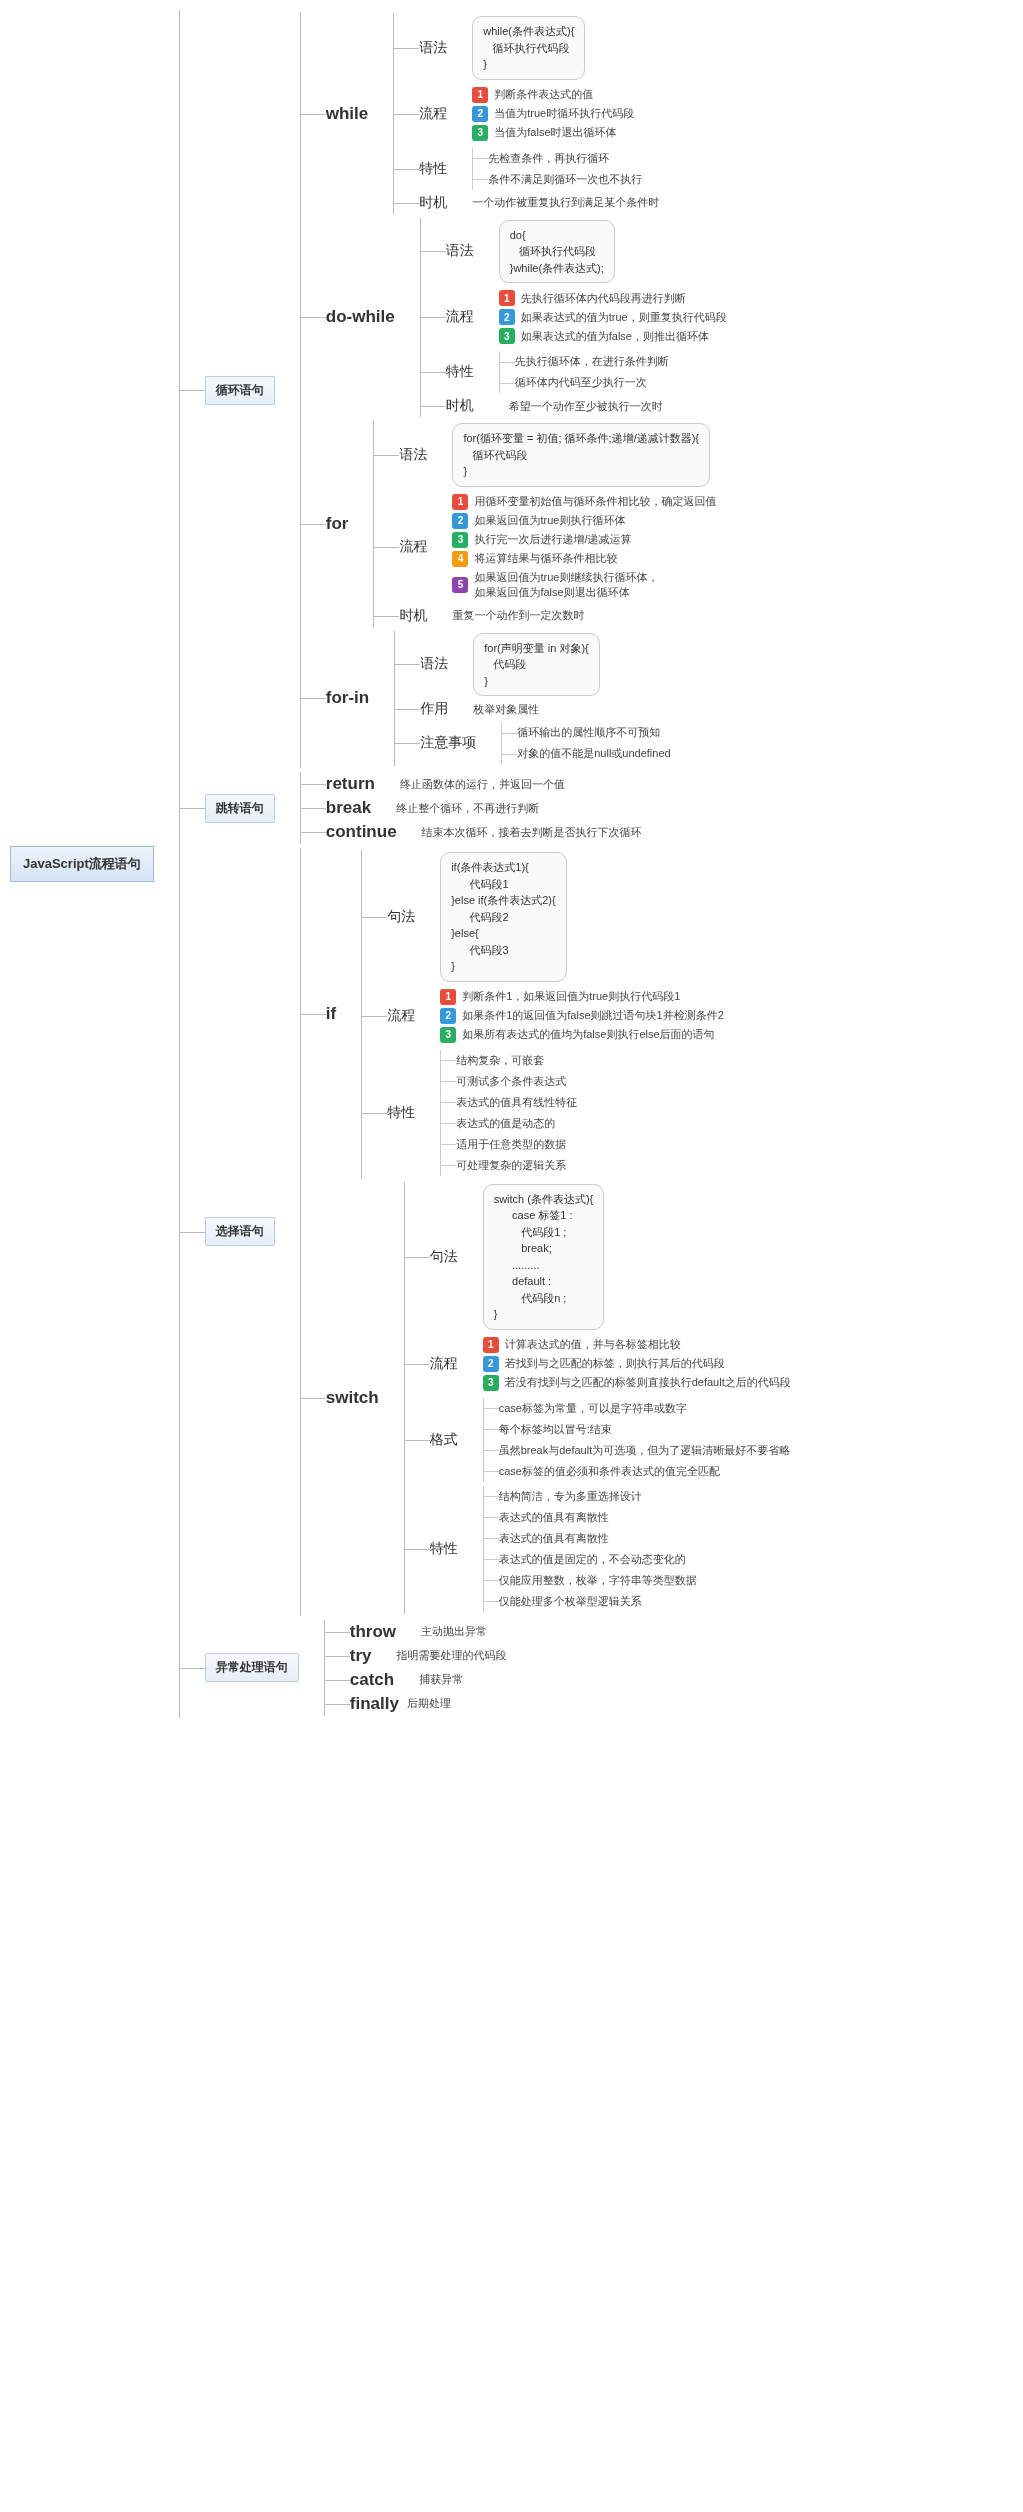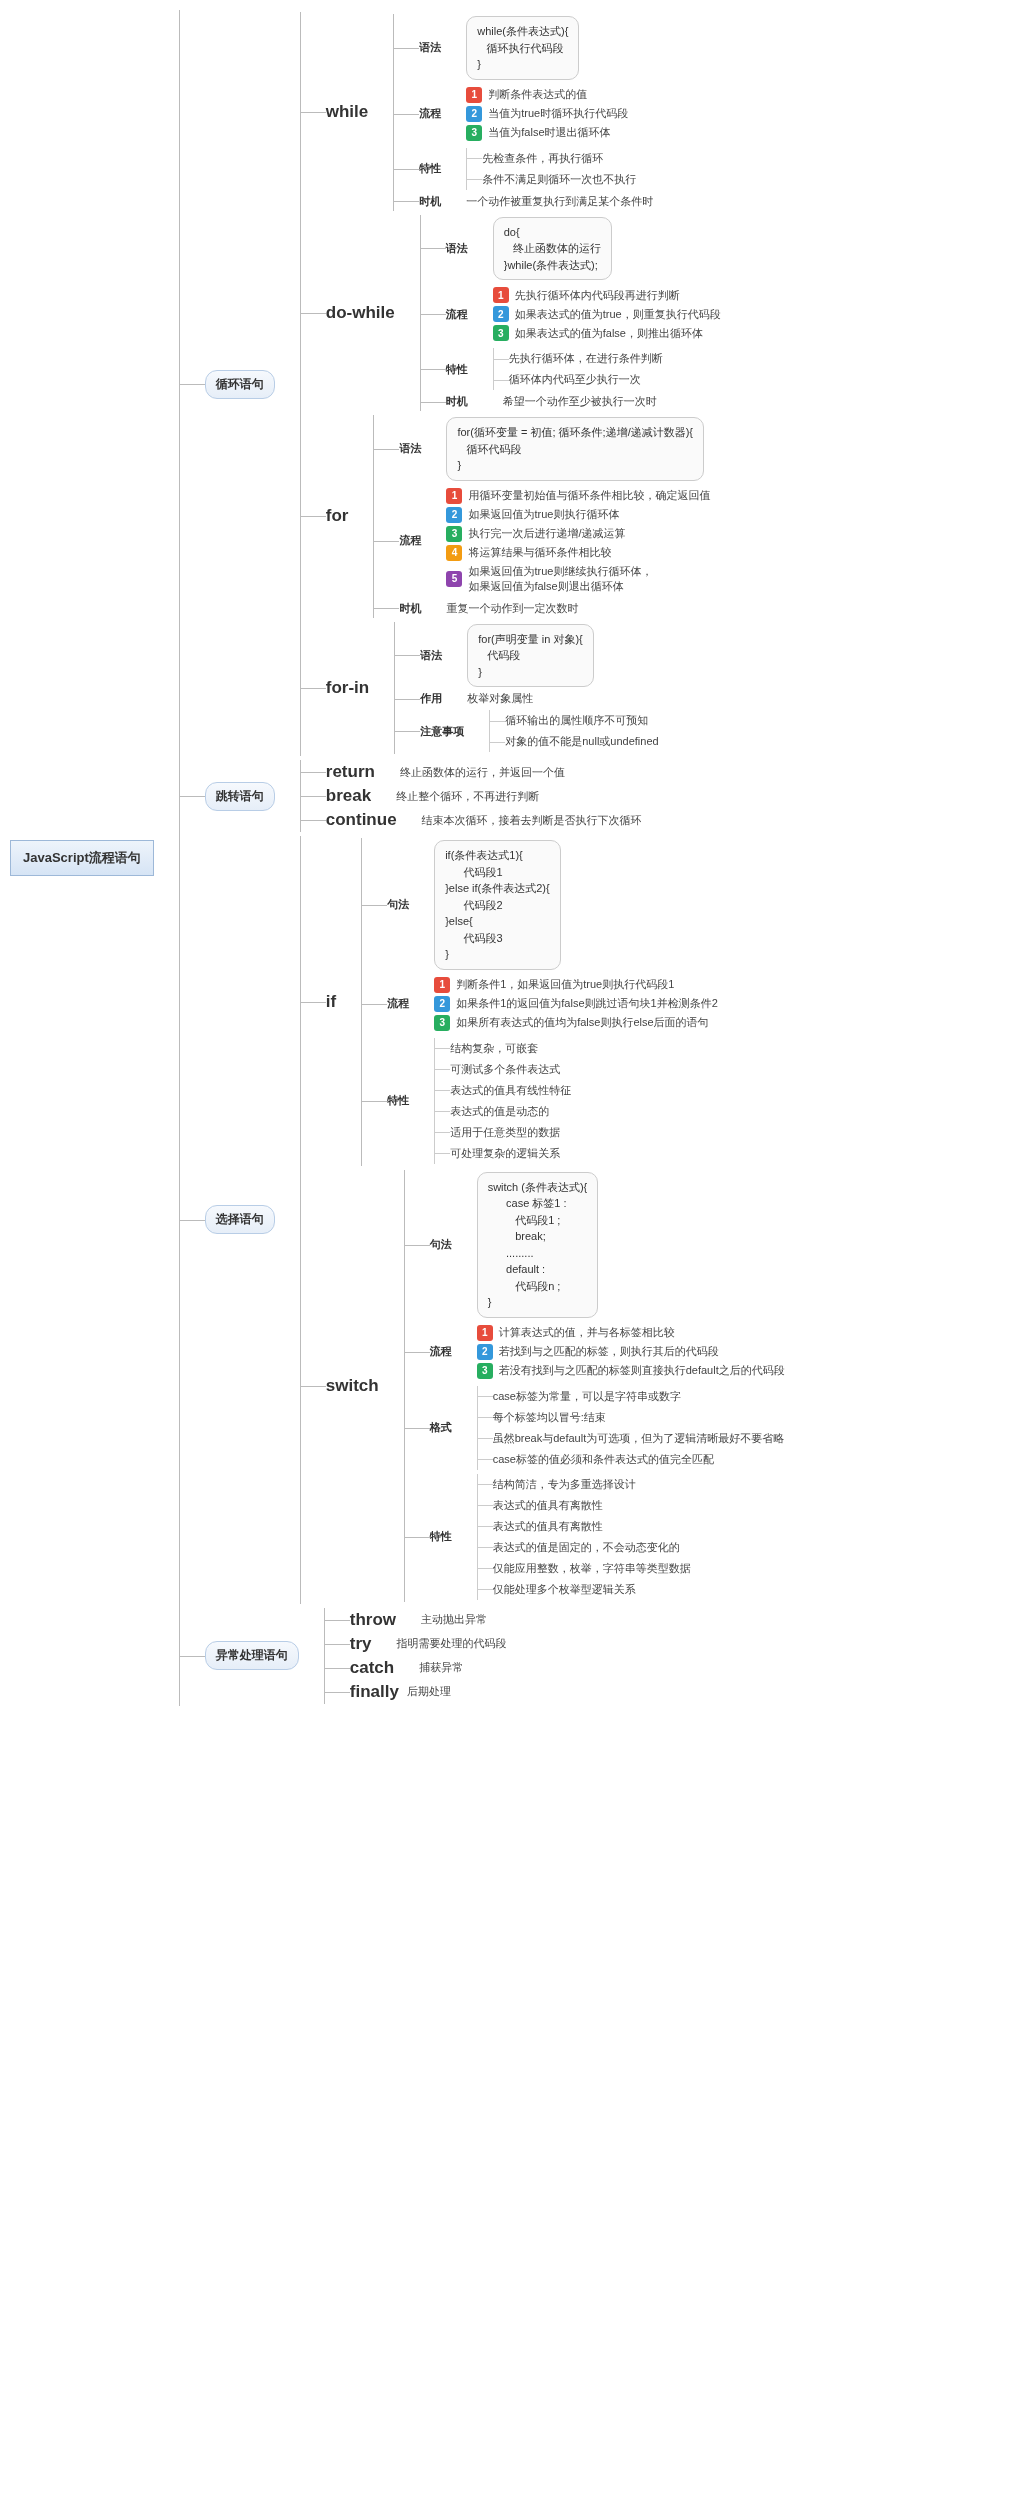--- a/index.html
+++ b/index.html
@@ -3,31 +3,31 @@
 <meta charset="utf-8">
 <style>
 body{margin:0;font-family:"Microsoft YaHei",Arial,sans-serif;font-size:12px;background:#fff;width:1023px;padding:10px;box-sizing:border-box}
 .mind{display:flex;align-items:center}
 .root{background:linear-gradient(#eef4fb,#d6e4f5);border:1px solid #9db8d8;border-radius:0;padding:8px 12px;font-weight:bold;font-size:13px;color:#333;white-space:nowrap}
 .children{display:flex;flex-direction:column;border-left:1px solid #bbb;margin-left:25px;padding-left:0}
 .node{display:flex;align-items:center;position:relative;margin:2px 0}
 .node::before{content:"";position:absolute;left:0;top:50%;width:25px;height:1px;background:#bbb}
 .node>.label{margin-left:25px;white-space:nowrap;color:#333}
 .sub{font-weight:bold;font-size:17px}
-.key{font-weight:bold;font-size:11px;color:#555}
+.key{font-weight:normal;font-size:14px;color:#555}
 .leaf{font-size:11px;color:#444;white-space:nowrap}
 .codebox{border:1px solid #ccc;border-radius:10px;padding:6px 10px;background:#fafafa;font-size:11px;line-height:1.5;white-space:pre;color:#333;margin-left:25px}
 .numlist{margin-left:25px}
 .numitem{display:flex;align-items:center;margin:3px 0;font-size:11px;color:#444}
 .numbadge{display:inline-flex;width:16px;height:16px;border-radius:3px;color:#fff;font-size:10px;font-weight:bold;align-items:center;justify-content:center;margin-right:6px;flex-shrink:0}
 .b1{background:#e74c3c}.b2{background:#3498db}.b3{background:#27ae60}.b4{background:#f39c12}.b5{background:#8e44ad}
 .stack{display:flex;flex-direction:column;border-left:1px solid #ccc;margin-left:25px}
 .stackitem{position:relative;padding:3px 0 3px 15px;font-size:11px;color:#444;white-space:nowrap}
 .stackitem::before{content:"";position:absolute;left:0;top:50%;width:15px;height:1px;background:#ccc}
-.cat{background:linear-gradient(#f6f9fd,#e6eef8);border:1px solid #b8cde6;border-radius:12px;padding:5px 10px;font-weight:bold;font-size:12px;color:#333}
+.cat{background:linear-gradient(#f6f9fd,#e6eef8);border:1px solid #b8cde6;border-radius:2px;padding:5px 10px;font-weight:bold;font-size:12px;color:#333}
 </style>
 </head>
 <body>
 
 <div class="mind">
  <div class="root">JavaScript流程语句</div>
  <div class="children">
 
   <div class="node">
    <div class="label cat">循环语句</div>
@@ -72,21 +72,21 @@
               </div>
      </div>
     </div>
 
     <div class="node">
      <div class="label sub">do-while</div>
      <div class="children">
       <div class="node">
                 <div class="label key">语法</div>
                 <div class="codebox">do{
-   终止函数体的运行
+   循环执行代码段
 }while(条件表达式);</div>
               </div>
       <div class="node">
                 <div class="label key">流程</div>
        <div class="numlist">
         <div class="numitem">
                     <span class="numbadge b1">1</span>
                     <span>先执行循环体内代码段再进行判断</span>
                   </div>
         <div class="numitem">

